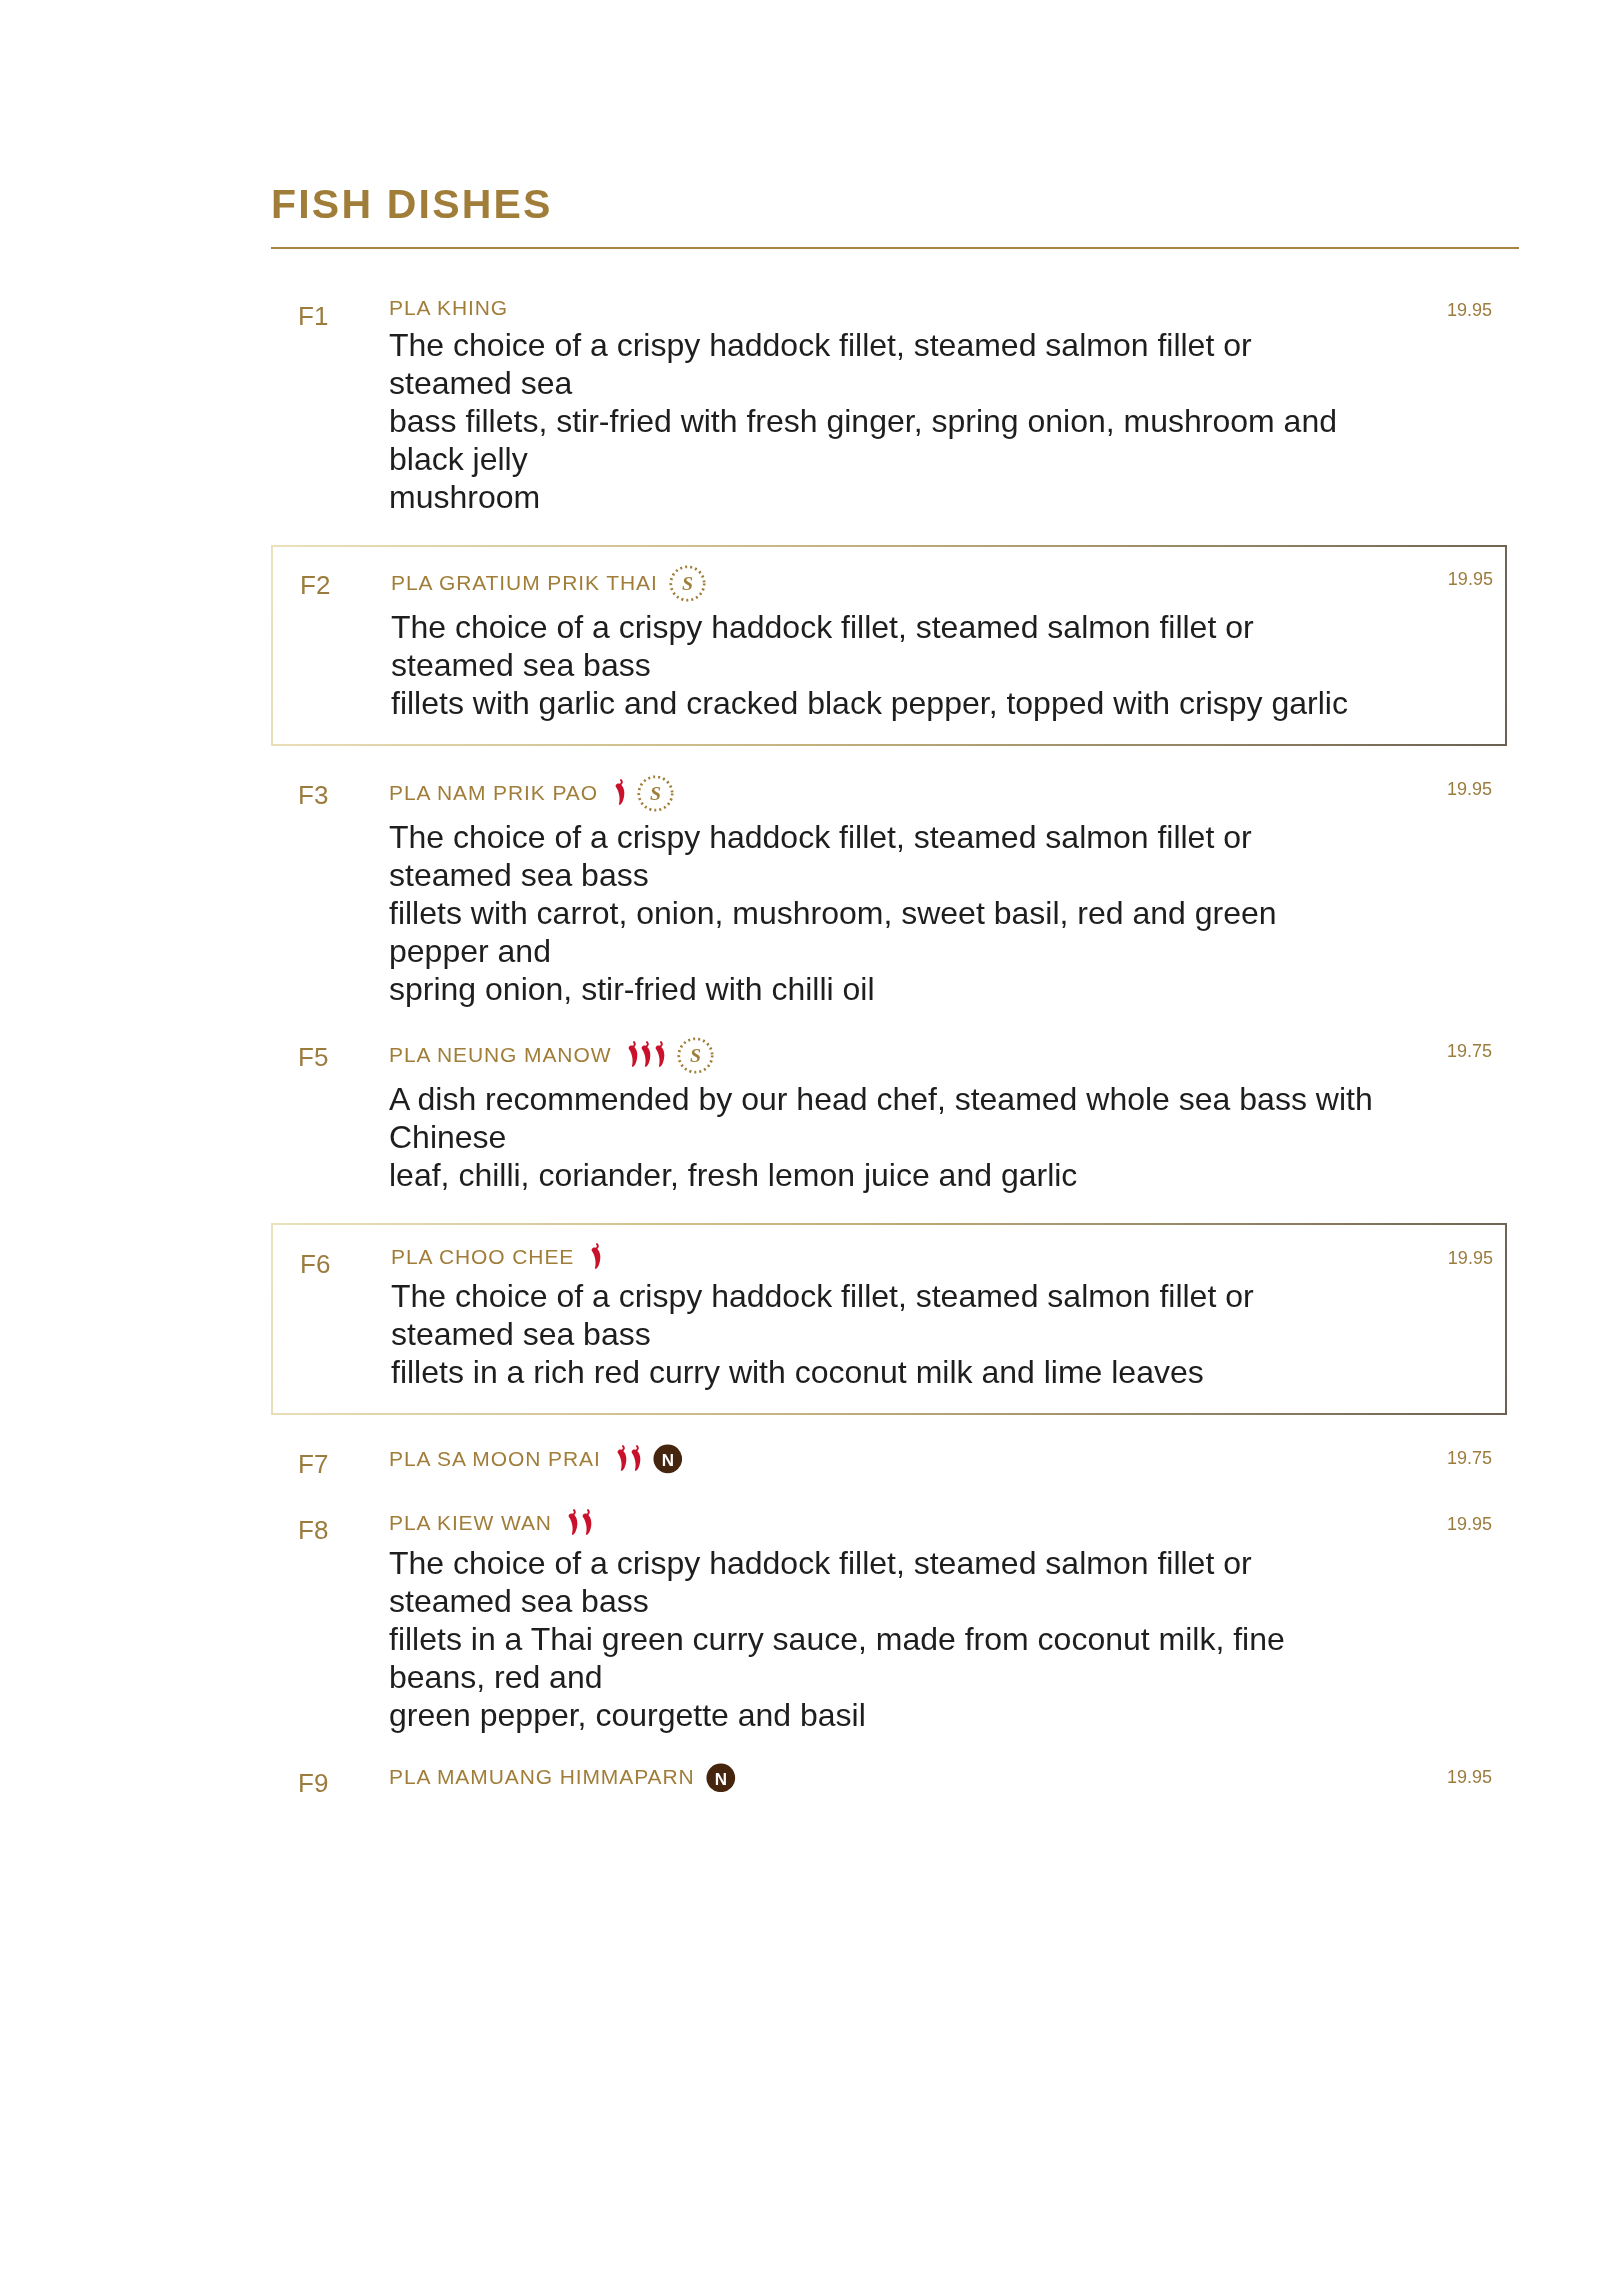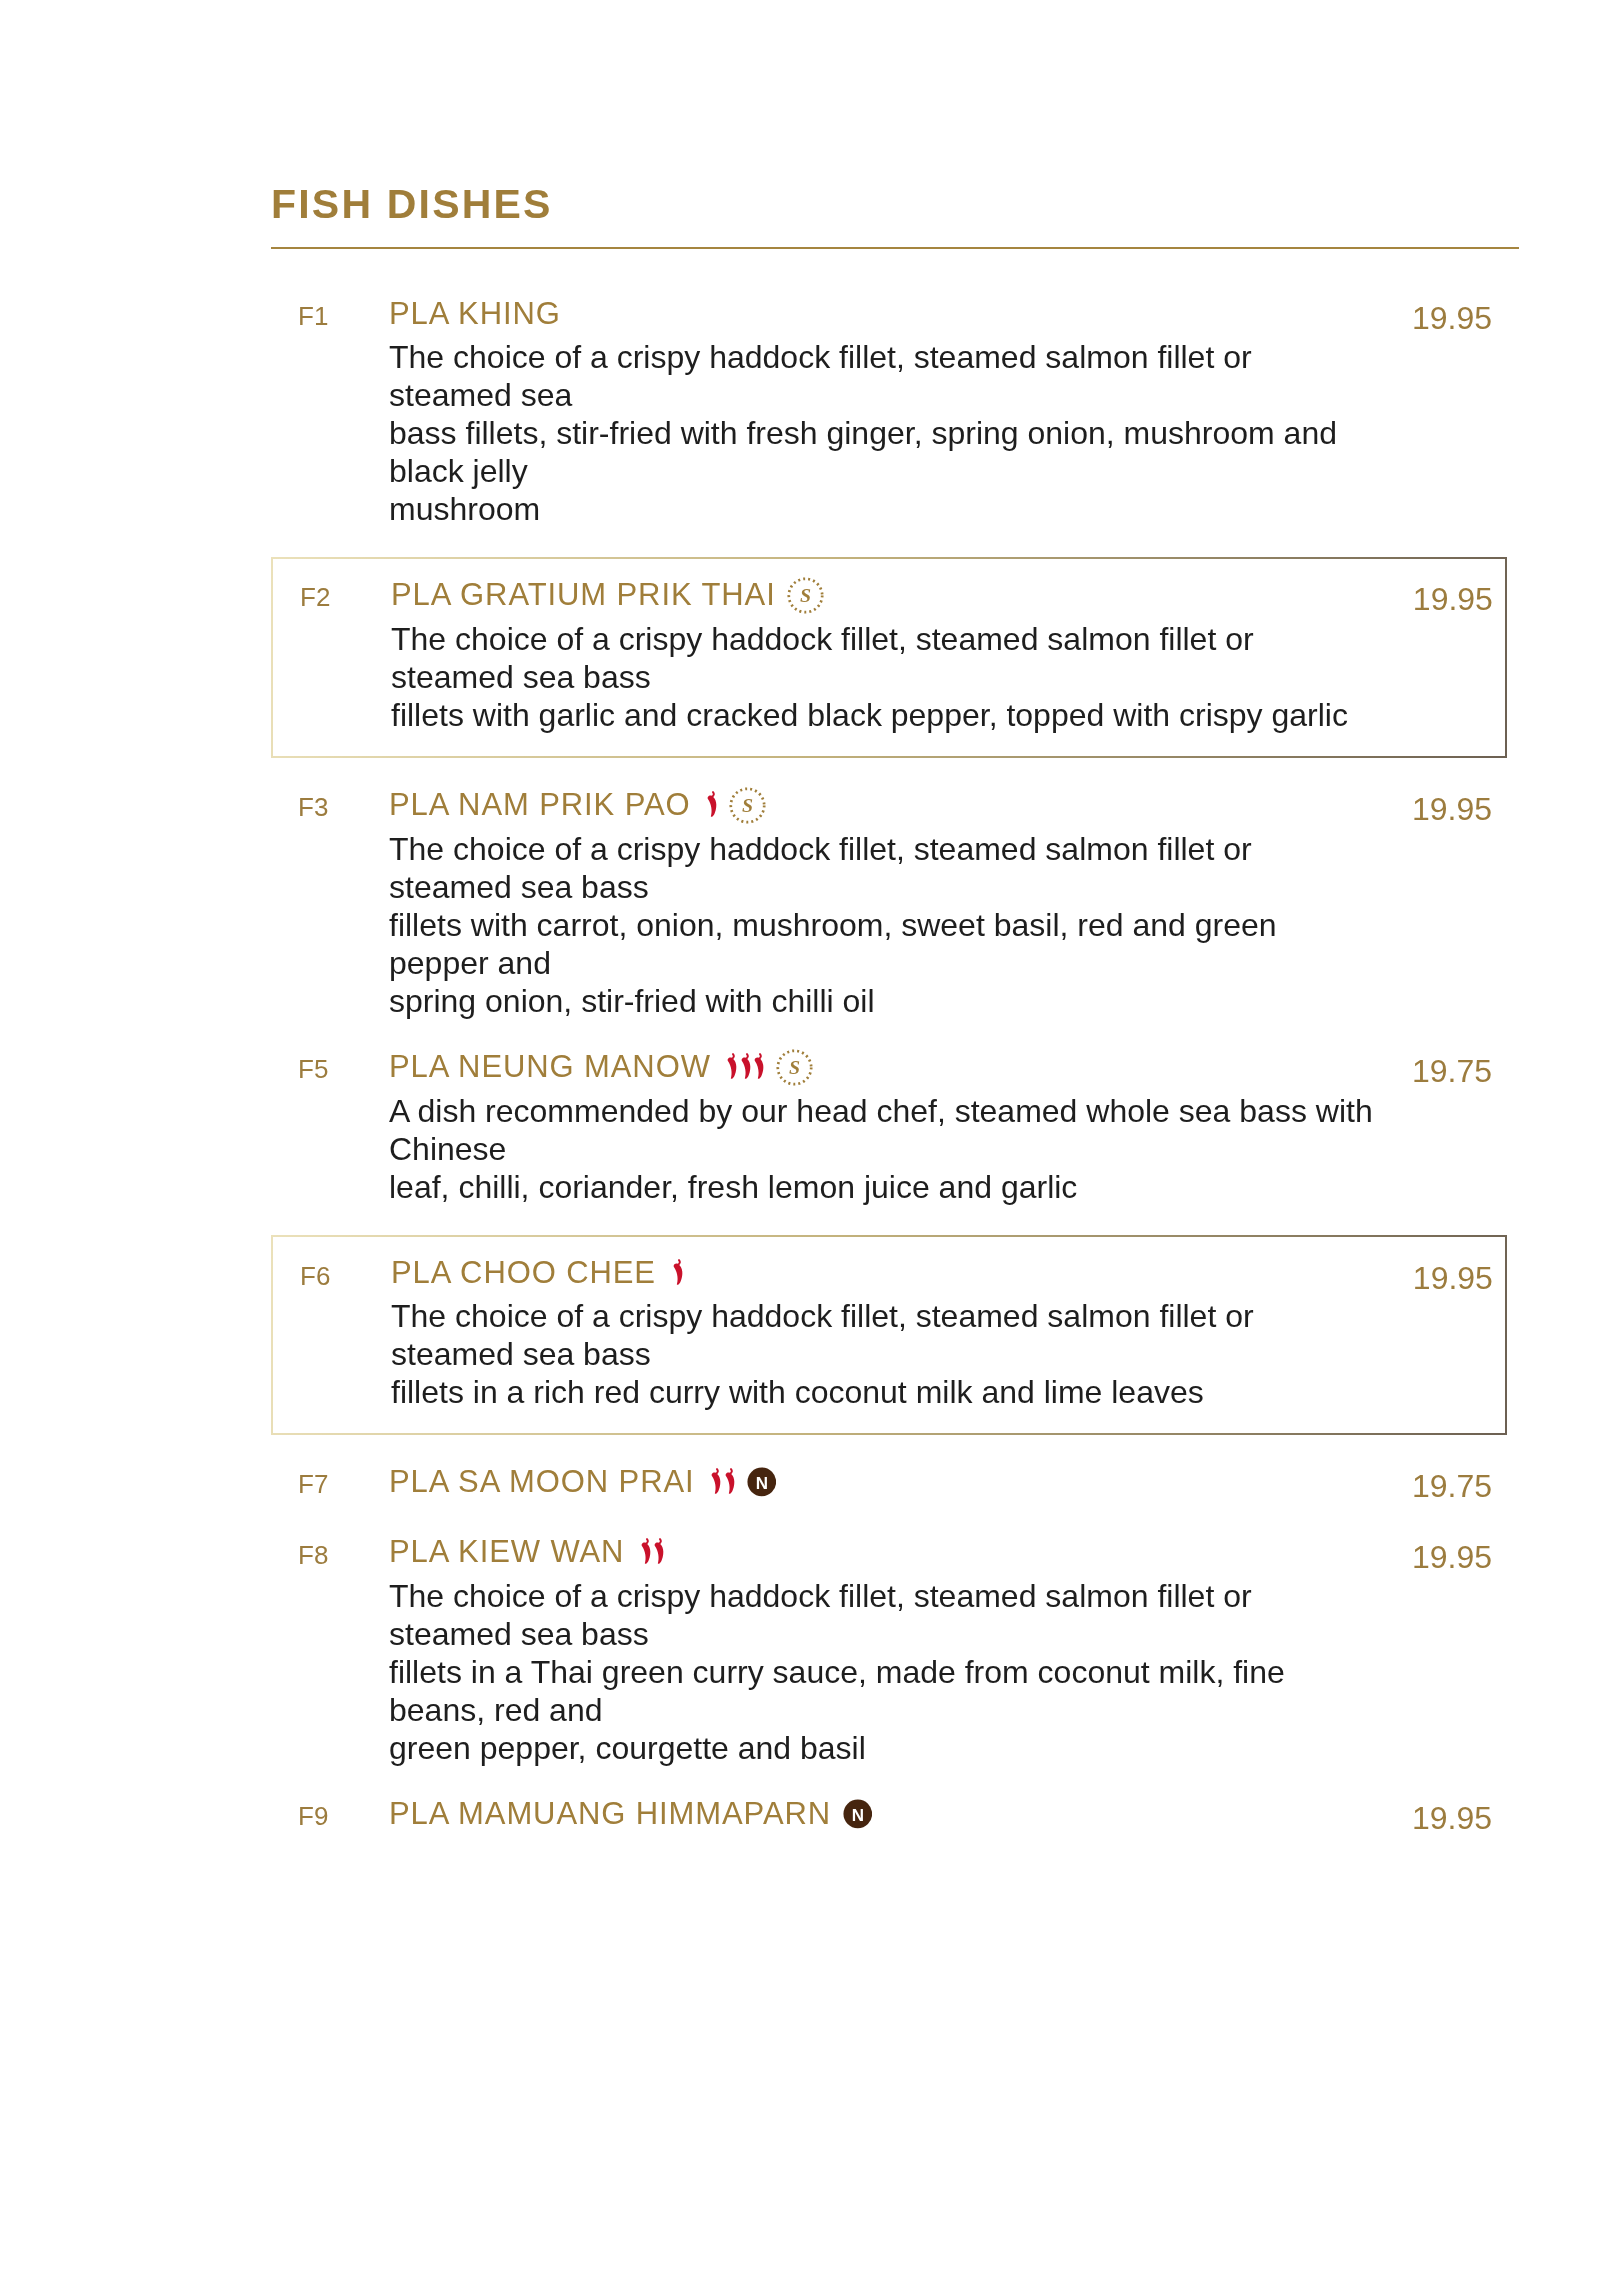--- a/index.html
+++ b/index.html
@@ -59,21 +59,21 @@
     color:var(--goldDim);
     flex:none;
   }
   .body{flex:1;min-width:0;}
   .title-row{
     display:flex;
     align-items:center;
     gap:11.6px;
   }
   .name{
-    font-size:31px;
+    font-size:21px;
     letter-spacing:0.9px;
     color:var(--gold);
     white-space:nowrap;
   }
   .icons{
     display:flex;
     align-items:center;
     gap:9px;
   }
   .chillies{
@@ -85,21 +85,21 @@
     font-size:32px;
     line-height:38px;
     color:var(--text);
     margin-top:6.3px;
     white-space:pre-line;
   }
   .price{
     width:116px;
     flex:none;
     text-align:right;
-    font-size:32px;
+    font-size:18px;
     color:var(--goldDim);
     padding-top:4.5px;
   }
 </style>
 </head>
 <body>
 
 <div class="page">
   <div class="content">
     <h1 class="page-title">FISH DISHES</h1>

